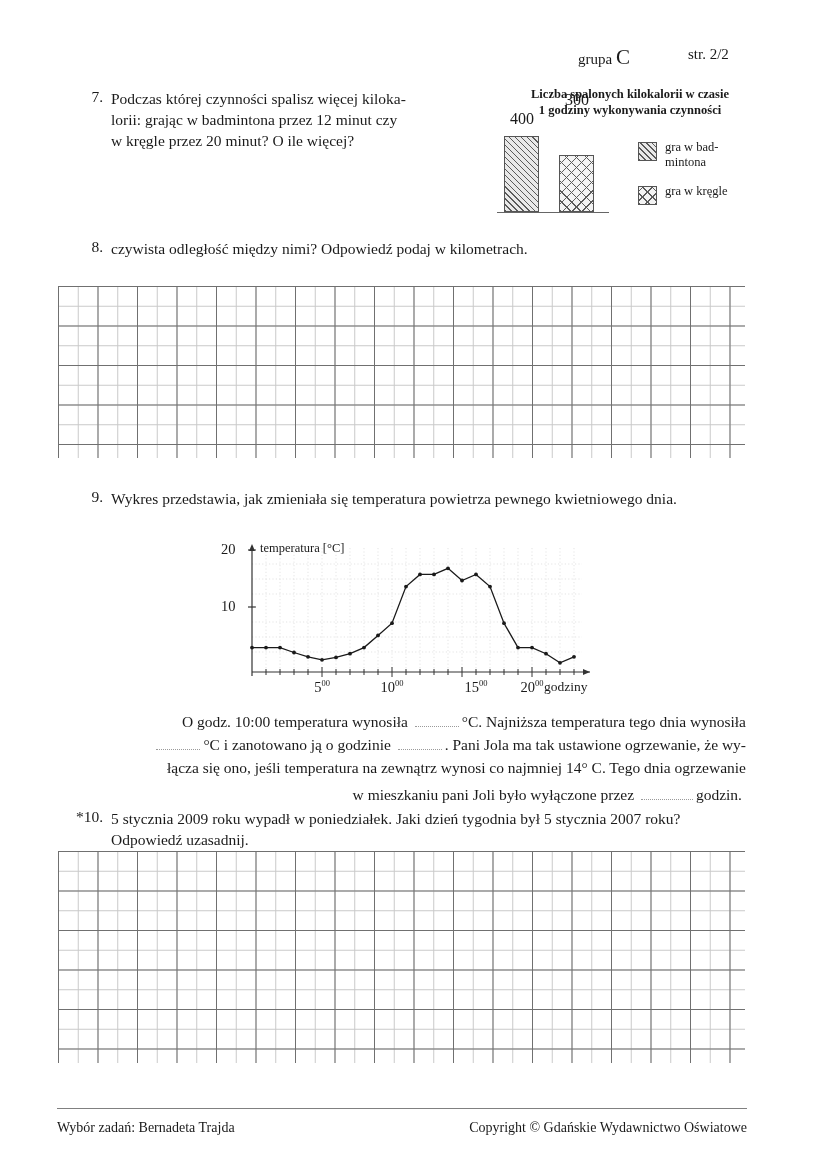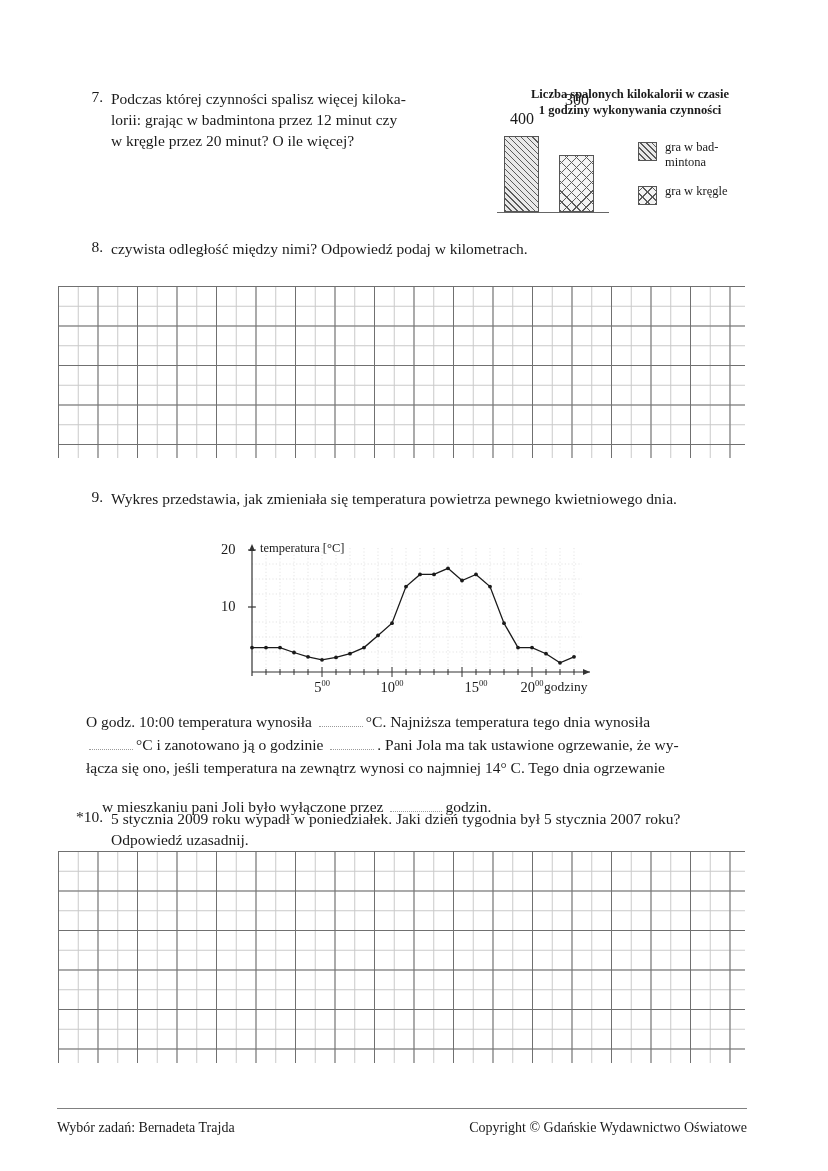--- a/index.html
+++ b/index.html
@@ -94,20 +94,24 @@
   .footer { position:absolute; left:57px; top:1108px; width:690px; }
   .footer .rule { position:absolute; left:0; top:0; width:690px; height:1px; background:#808080; }
   .footer .lf { position:absolute; left:0; top:12px; font-size:14px; }
   .footer .rt { position:absolute; right:0; top:12px; font-size:14px; }
 </style>
 </head>
 <body>
 
 <div class="page">
 
+  <div class="hdr">
+    <div class="grupa"><span>grupa</span> <b>C</b></div>
+    <div class="str">str. 2/2</div>
+  </div>
 
   <div class="q" style="top:88px; left:57px; width:420px;">
     <div class="num">7.</div>
     <div class="body just" style="width:352px;">
       <p>Podczas której czynności spalisz więcej kiloka-</p>
       <p>lorii: grając w badmintona przez 12 minut czy</p>
       <p>w kręgle przez 20 minut? O ile więcej?</p>
     </div>
   </div>
 
@@ -263,31 +267,31 @@
     <div class="lc-axtitle" style="left:38px; top:5px;text-align:right;">temperatura [°C]</div>
 
     <div class="lc-xlab" style="left:82px; top:142px; width:36px;"><span>5</span><sup>00</sup></div>
     <div class="lc-xlab" style="left:152px; top:142px; width:36px;"><span>10</span><sup>00</sup></div>
     <div class="lc-xlab" style="left:236px; top:142px; width:36px;"><span>15</span><sup>00</sup></div>
     <div class="lc-xlab" style="left:292px; top:142px; width:36px;"><span>20</span><sup>00</sup></div>
 
     <div class="lc-godz" style="left:322px; top:143px;">godziny</div>
   </div>
 
-  <div style="position:absolute; left:86px; top:710px; width:660px; font-size:15.5px; line-height:23px;">
+  <div style="position:absolute; left:86px; top:710px; width:660px; font-size:15.5px; line-height:23px;text-align:right;">
     <p style="margin:0;">
       <span>O godz. 10:00 temperatura wynosiła</span>
       <span class="blank b-sm"></span><span>°C. Najniższa temperatura tego dnia wynosiła</span>
     </p>
     <p style="margin:0;">
       <span class="blank b-sm"></span><span>°C i zanotowano ją o godzinie</span>
       <span class="blank b-sm"></span><span>. Pani Jola ma tak ustawione ogrzewanie, że wy-</span>
     </p>
     <p style="margin:0;">łącza się ono, jeśli temperatura na zewnątrz wynosi co najmniej 14° C. Tego dnia ogrzewanie</p>
-    <p style="margin:16px;">
+    <p style="margin:4px;">
       <span>w mieszkaniu pani Joli było wyłączone przez</span>
       <span class="blank b-md"></span><span>godzin.</span>
     </p>
   </div>
 
   <div class="q" style="top:808px; left:41px; width:740px;">
     <div class="num" style="width:62px;">*10.</div>
     <div class="body" style="left:70px; width:700px;">
       <p>5 stycznia 2009 roku wypadł w poniedziałek. Jaki dzień tygodnia był 5 stycznia 2007 roku?</p>
       <p>Odpowiedź uzasadnij.</p>

